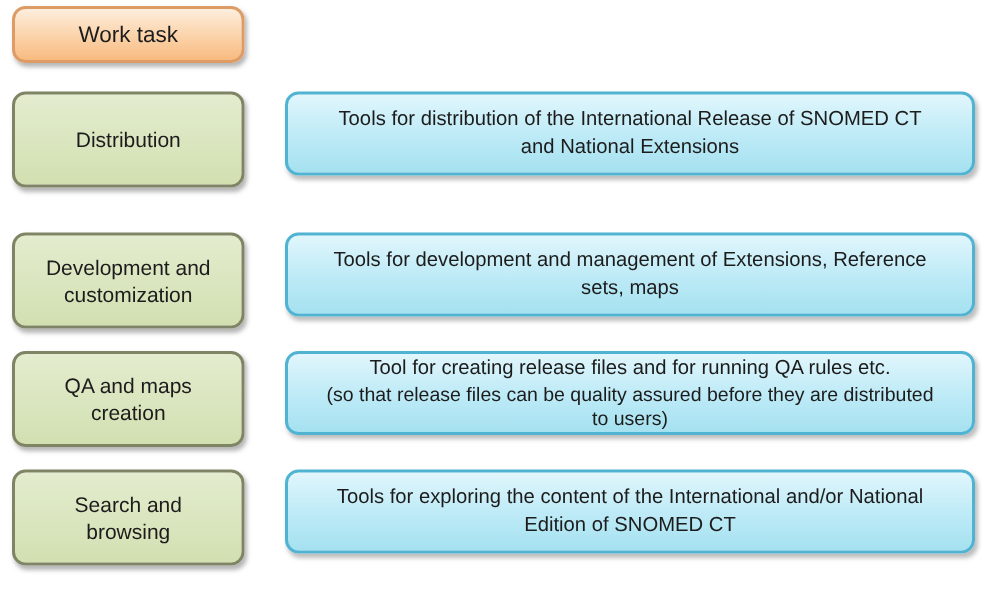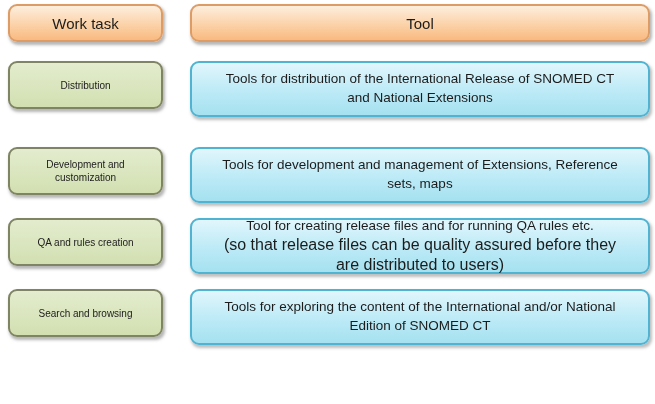--- a/index.html
+++ b/index.html
@@ -38,53 +38,50 @@
   }
   .hdr {
     height: 38px;
     background: linear-gradient(to bottom, #fdeedd 0%, #fbd2a8 55%, #f8ba80 100%);
     border: 2px solid #dd9c66;
     box-shadow: 1.5px 2.5px 3px rgba(110,110,110,0.5);
     font-weight: normal;
     font-size: 15px;
   }
   .task {
-    height: 48px;
+    height: 64px;
     background: linear-gradient(to bottom, #e3ecce 0%, #d9e5bd 60%, #d2dfb0 100%);
     border: 2px solid #7f8464;
     box-shadow: 1.5px 2.5px 3px rgba(110,110,110,0.5);
-    font-size: 10px;
+    font-size: 14px;
     line-height: 1.3;
   }
   .tool {
     height: 56px;
     background: linear-gradient(to bottom, #e1f6fc 0%, #bfebf7 50%, #a5e1f0 100%);
     border: 2px solid #4fb3d1;
     box-shadow: 1.5px 2.5px 3px rgba(110,110,110,0.45);
     font-size: 13.5px;
     line-height: 1.4;
     padding: 2px 22px;
   }
   .tool .note {
-    font-size: 16px;
+    font-size: 13px;
     line-height: 1.25;
     display: block;
   }
 </style>
 </head>
 <body>
 
 <div class="diagram">
 
   <div class="row header-row">
     <div class="box hdr col-task">
       <span>Work task</span>
-    </div>
-    <div class="box hdr col-tool">
-      <span>Tool</span>
     </div>
   </div>
 
   <div class="row">
     <div class="box task col-task">
       <span>Distribution</span>
     </div>
     <div class="box tool col-tool">
       <span>Tools for distribution of the International Release of SNOMED CT and National Extensions</span>
     </div>
@@ -97,21 +94,21 @@
     <div class="box task col-task">
       <span>Development and customization</span>
     </div>
     <div class="box tool col-tool">
       <span>Tools for development and management of Extensions, Reference sets, maps</span>
     </div>
   </div>
 
   <div class="row">
     <div class="box task col-task">
-      <span>QA and rules creation</span>
+      <span>QA and maps creation</span>
     </div>
     <div class="box tool col-tool">
       <span>Tool for creating release files and for running QA rules etc.</span>
       <span class="note">(so that release files can be quality assured before they are distributed to users)</span>
     </div>
   </div>
 
   <div class="row">
     <div class="box task col-task">
       <span>Search and browsing</span>

